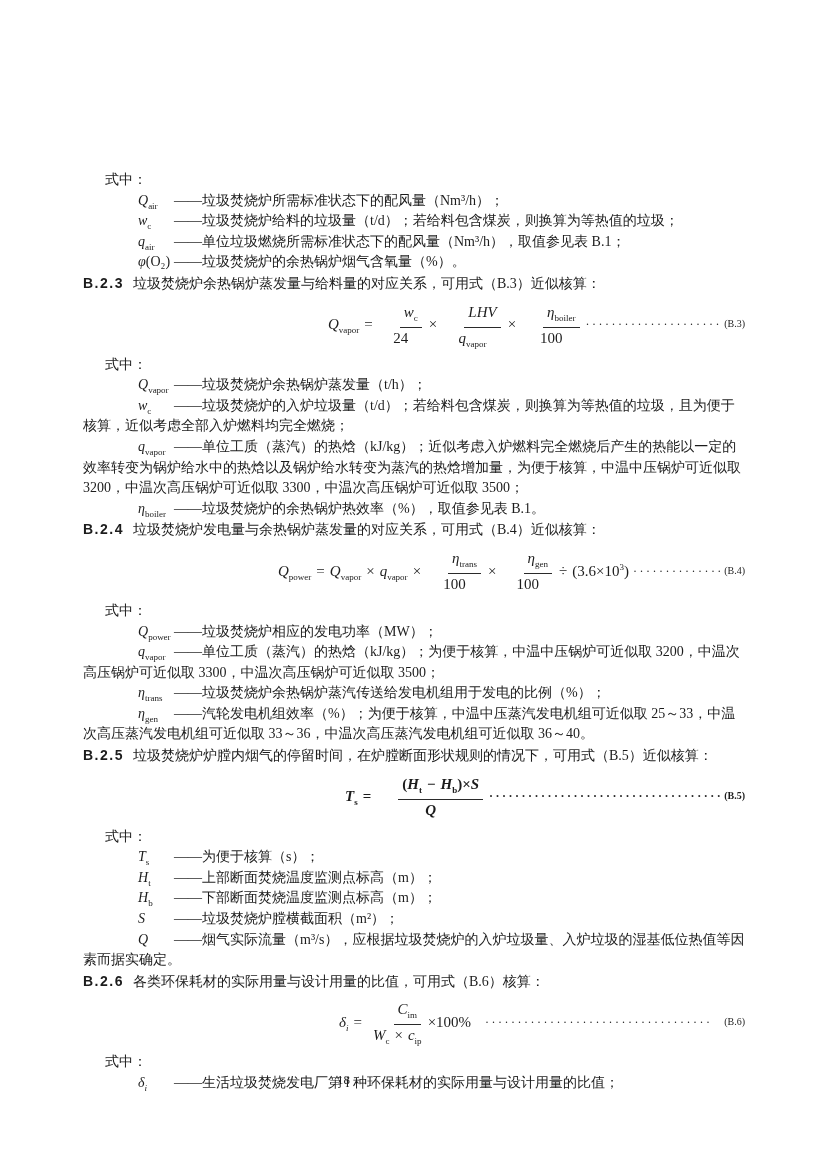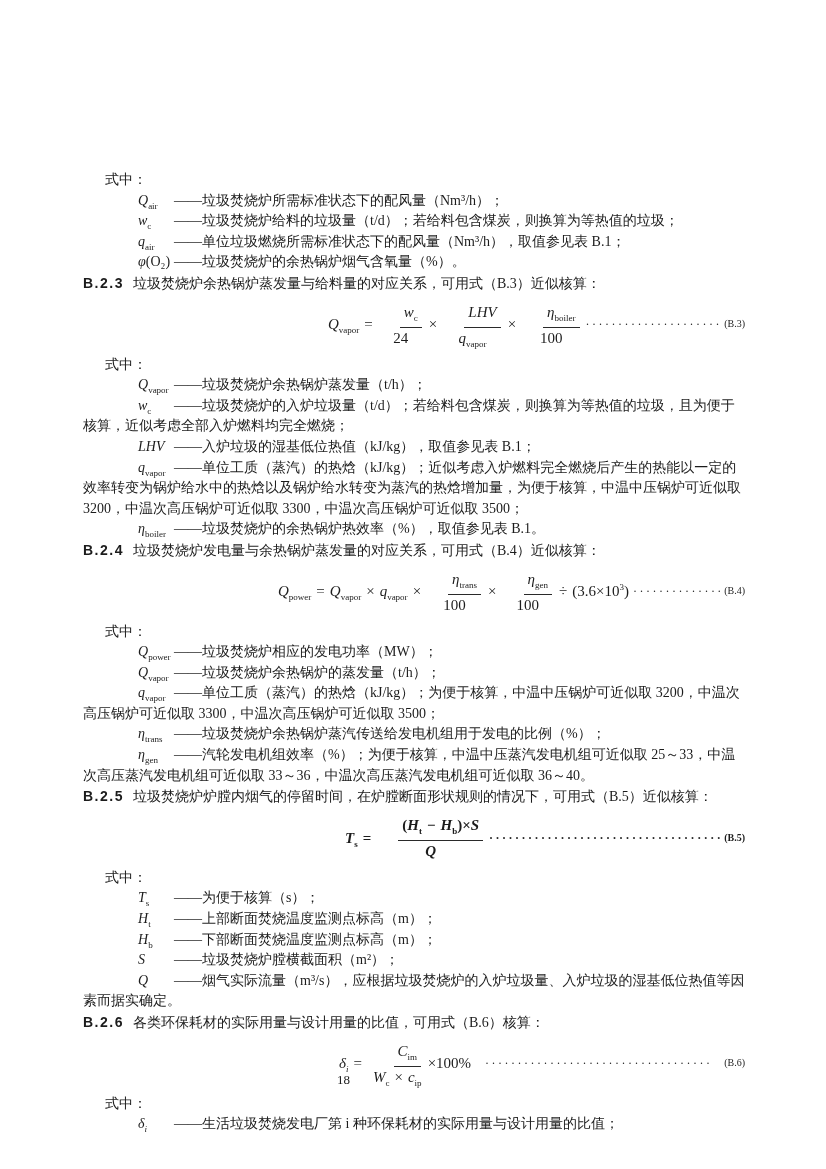--- a/index.html
+++ b/index.html
@@ -67,21 +67,20 @@
           <span class="den">100</span>
         </span>
     </span>
     <span class="leader">····································································································</span>
     <span class="ftag">(B.3)</span>
   </div>
 
   <p class="shizhong">式中：</p>
   <p class="def"><span class="sym"><i>Q</i><sub>vapor</sub></span><span>——垃圾焚烧炉余热锅炉蒸发量（t/h）；</span></p>
   <p class="def"><span class="sym"><i>w</i><sub>c</sub></span><span>——垃圾焚烧炉的入炉垃圾量（t/d）；若给料包含煤炭，则换算为等热值的垃圾，且为便于核算，近似考虑全部入炉燃料均完全燃烧；</span></p>
-  <p class="def"><span class="sym"><i>LHV</i></span><span>——入炉垃圾的湿基低位热值（kJ/kg），取值参见表 B.1；</span></p>
   <p class="def"><span class="sym"><i>q</i><sub>vapor</sub></span><span>——单位工质（蒸汽）的热焓（kJ/kg）；近似考虑入炉燃料完全燃烧后产生的热能以一定的效率转变为锅炉给水中的热焓以及锅炉给水转变为蒸汽的热焓增加量，为便于核算，中温中压锅炉可近似取 3200，中温次高压锅炉可近似取 3300，中温次高压锅炉可近似取 3500；</span></p>
   <p class="def"><span class="sym"><i>η</i><sub>boiler</sub></span><span>——垃圾焚烧炉的余热锅炉热效率（%），取值参见表 B.1。</span></p>
   <p class="clause"><span class="cnum">B.2.4</span><span>垃圾焚烧炉发电量与余热锅炉蒸发量的对应关系，可用式（B.4）近似核算：</span></p>
 
   <div class="formula f4">
     <span class="feq">
       <span><i>Q</i><sub>power</sub></span>
       <span class="op">=</span>
       <span><i>Q</i><sub>vapor</sub></span>
       <span class="op">×</span>
@@ -98,21 +97,20 @@
         </span>
       <span class="op">÷</span>
       <span><span>(3.6×10</span><sup>3</sup><span>)</span></span>
     </span>
     <span class="leader">····································································································</span>
     <span class="ftag">(B.4)</span>
   </div>
 
   <p class="shizhong">式中：</p>
   <p class="def"><span class="sym"><i>Q</i><sub>power</sub></span><span>——垃圾焚烧炉相应的发电功率（MW）；</span></p>
-  <p class="def"><span class="sym"><i>Q</i><sub>vapor</sub></span><span>——垃圾焚烧炉余热锅炉的蒸发量（t/h）；</span></p>
   <p class="def"><span class="sym"><i>q</i><sub>vapor</sub></span><span>——单位工质（蒸汽）的热焓（kJ/kg）；为便于核算，中温中压锅炉可近似取 3200，中温次高压锅炉可近似取 3300，中温次高压锅炉可近似取 3500；</span></p>
   <p class="def"><span class="sym"><i>η</i><sub>trans</sub></span><span>——垃圾焚烧炉余热锅炉蒸汽传送给发电机组用于发电的比例（%）；</span></p>
   <p class="def"><span class="sym"><i>η</i><sub>gen</sub></span><span>——汽轮发电机组效率（%）；为便于核算，中温中压蒸汽发电机组可近似取 25～33，中温次高压蒸汽发电机组可近似取 33～36，中温次高压蒸汽发电机组可近似取 36～40。</span></p>
   <p class="clause"><span class="cnum">B.2.5</span><span>垃圾焚烧炉炉膛内烟气的停留时间，在炉膛断面形状规则的情况下，可用式（B.5）近似核算：</span></p>
 
   <div class="formula f5">
     <span class="feq">
       <span><i>T</i><sub>s</sub></span>
       <span class="op">=</span>
       <span class="frac">

